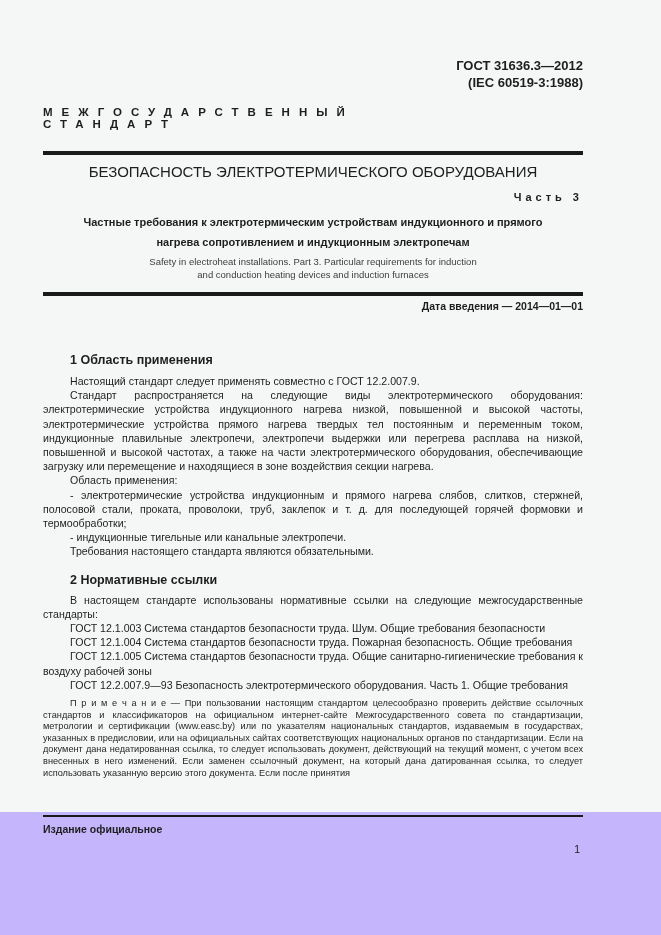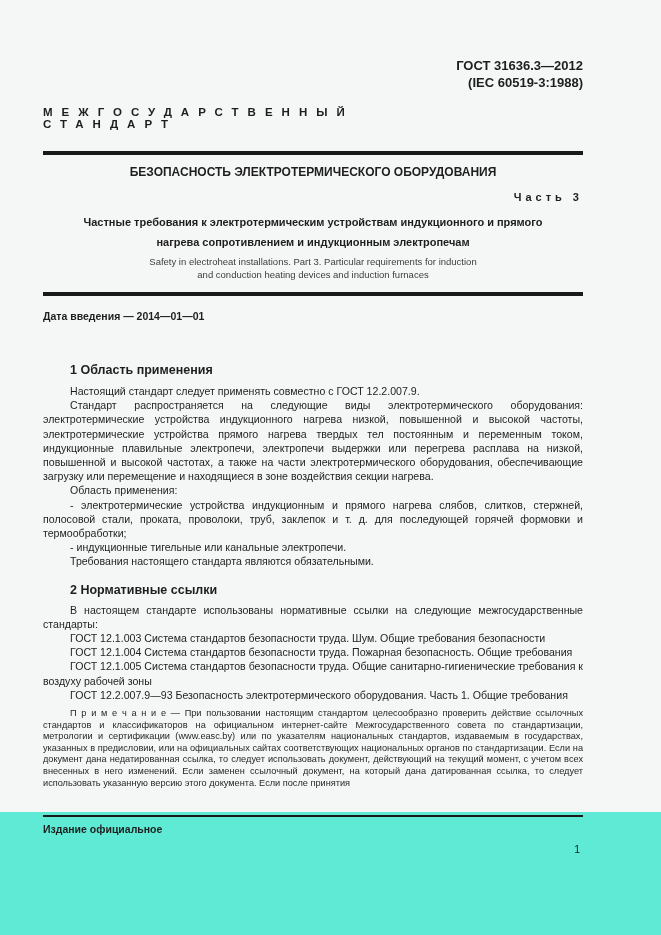--- a/index.html
+++ b/index.html
@@ -38,22 +38,22 @@
   .std-type-row .spread { letter-spacing: 9px; margin-right: -9px; }
   .rule-thick {
     height: 4px;
     background: #1a1a1a;
     margin-top: 21px;
   }
   .rule-thick.second { margin-top: 11px; }
   .title-main {
     margin-top: 10px;
     text-align: center;
-    font-weight: bold;
-    font-size: 12px;
+    font-weight: normal;
+    font-size: 15px;
     line-height: 14px;
   }
   .title-part {
     margin-top: 12px;
     text-align: right;
     font-weight: bold;
     font-size: 11px;
     letter-spacing: 4px;
   }
   .title-sub {
@@ -65,21 +65,22 @@
     padding: 0 20px;
   }
   .title-en {
     margin-top: 4px;
     text-align: center;
     font-size: 9.5px;
     line-height: 12.5px;
     color: #3d3d3d;
   }
   .date-line {
-    margin-top: 14px;
+    margin-top: 4px;
+    text-align: right;
     font-weight: bold;
     font-size: 10.5px;
   }
   .sec-heading {
     font-weight: bold;
     font-size: 12.5px;
     text-indent: 27px;
     margin: 0;
   }
   .sec-heading.first { margin-top: 41px; }
@@ -102,21 +103,21 @@
     text-align: justify;
     text-indent: 27px;
     color: #262626;
   }
   .footer-area {
     position: absolute;
     left: 0;
     top: 812px;
     width: 661px;
     height: 123px;
-    background: #5eead4;
+    background: #c4b5fd;
     text-decoration: underline;
   }
   .footer-rule {
     position: absolute;
     left: 43px;
     top: 3px;
     width: 540px;
     height: 2px;
     background: #1a1a1a;
   }

